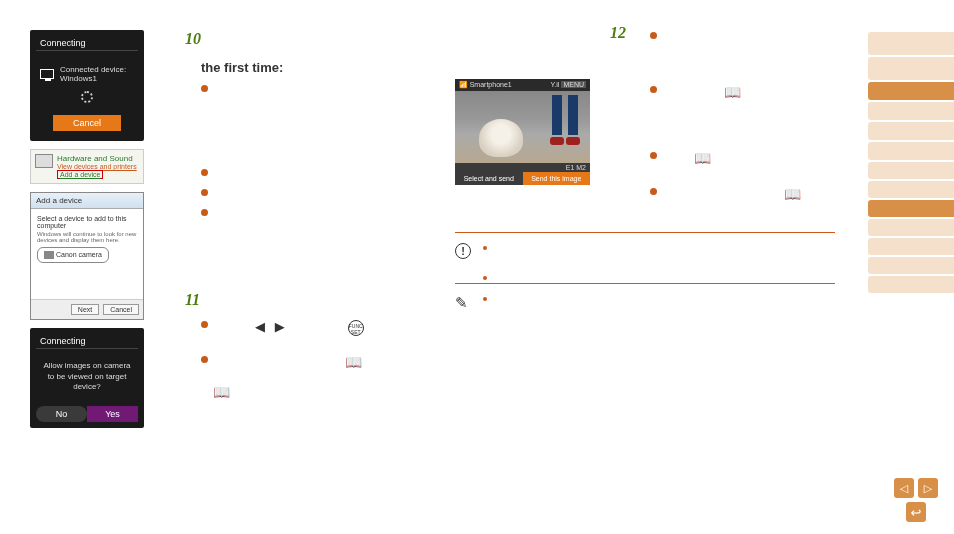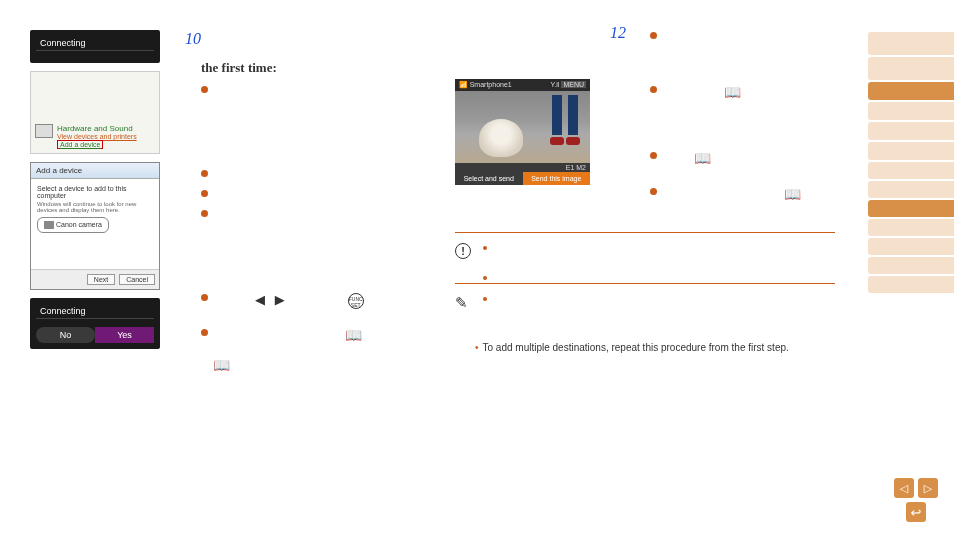--- a/index.html
+++ b/index.html
@@ -1,18 +1,18 @@
 <!DOCTYPE html>
 <html><head>
 <meta charset="utf-8">
 <style>
   * { margin: 0; padding: 0; box-sizing: border-box; }
   body { font-family: Arial, sans-serif; font-size: 11px; width: 954px; height: 534px; position: relative; background: #fff; color: #333; }
   
-  .left-col { position: absolute; left: 30px; top: 30px; width: 130px; }
+  .left-col { position: absolute; left: 30px; top: 30px; width: 114px; }
   
   .camera-screen { background: #1a1a1a; border-radius: 2px; padding: 6px; margin-bottom: 8px; }
   .camera-screen .title { color: #fff; font-size: 9px; padding: 2px 4px; border-bottom: 1px solid #444; margin-bottom: 6px; }
   .camera-screen .body { text-align: center; padding: 4px 0; }
   .camera-screen .device-row { display: flex; align-items: center; gap: 6px; padding: 4px; color: #ddd; font-size: 8px; }
   .camera-screen .btn { background: #e67817; color: #fff; font-size: 9px; padding: 3px 20px; display: inline-block; margin-top: 6px; }
   .camera-screen .btn-row { display: flex; margin-top: 8px; }
   .camera-screen .btn-half { flex: 1; text-align: center; font-size: 9px; padding: 3px 0; color: #fff; }
   .camera-screen .btn-gray { background: #3a3a3a; border-radius: 8px; }
   .camera-screen .btn-orange { background: #701a75; }
@@ -23,22 +23,22 @@
   .win-panel .sub { color: #c85a1a; font-size: 7px; text-decoration: underline; }
   
   .win-dialog { background: #fff; border: 1px solid #888; margin-bottom: 8px; font-size: 7px; }
   .win-dialog .titlebar { background: linear-gradient(#e8f0f8,#d0e0f0); padding: 3px 5px; font-size: 8px; border-bottom: 1px solid #aaa; }
   .win-dialog .content { padding: 6px; }
   .win-dialog .device-box { border: 1px solid #888; border-radius: 6px; padding: 3px 6px; display: inline-block; font-size: 7px; }
   .win-dialog .footer { text-align: right; padding: 4px; background: #eee; border-top: 1px solid #ccc; }
   .win-dialog .footer .wb { display: inline-block; border: 1px solid #999; background: #f8f8f8; padding: 1px 6px; font-size: 7px; margin-left: 2px; }
   
   .mid-col { position: absolute; left: 185px; top: 30px; width: 250px; }
-  .step-num { color: #1d4ed8; font-style: italic; font-weight: normal; font-size: 16px; font-family: Georgia, serif; }
-  .step-heading { font-weight: bold; font-size: 13px; margin: 12px 0 8px 16px; font-family: Liberation Serif, serif; }
+  .step-num { color: #4d7c0f; font-style: italic; font-weight: bold; font-size: 16px; font-family: Georgia, serif; }
+  .step-heading { font-weight: bold; font-size: 13px; margin: 12px 0 8px 16px; }
   .bullet-list { margin-left: 16px; }
   .bullet-item { position: relative; padding-left: 14px; min-height: 14px; margin-bottom: 28px; }
   .bullet-item::before { content: ''; position: absolute; left: 0; top: 2px; width: 7px; height: 7px; background: #c85a1a; border-radius: 50%; }
   .bullet-item.tight { margin-bottom: 6px; }
   
   .s11 { margin-top: 70px; }
   .arrow-set { display: inline-block; margin-left: 40px; font-size: 13px; }
   .func-icon { display: inline-block; width: 16px; height: 16px; border: 1.5px solid #333; border-radius: 50%; font-size: 5px; text-align: center; line-height: 6px; padding-top: 2px; vertical-align: middle; margin-left: 10px; }
   .book-icon { display: inline-block; color: #e6a050; font-size: 14px; }
   
@@ -83,24 +83,37 @@
   
   .spinner { width: 12px; height: 12px; border: 2px dotted #ccc; border-radius: 50%; display: inline-block; }
 </style>
 </head>
 <body>
 
 <div class="left-col">
 
   <div class="camera-screen">
     <div class="title">Connecting</div>
+    <div class="body">
+      <div class="device-row">
+        <span style="border:1.5px solid #fff;width:14px;height:10px;display:inline-block;position:relative;">
+            <span style="position:absolute;bottom:-3px;left:4px;width:6px;height:2px;background:#fff;"></span>
+          </span>
+        <span style="text-align:left;">
+          <span>Connected device:</span><br>
+          <span>Windows1</span>
+        </span>
+      </div>
+      <div style="margin:4px 0;"><span class="spinner"></span></div>
+      <div class="btn">Cancel</div>
+    </div>
   </div>
 
   <div class="win-panel">
-    <div style="display:flex;gap:4px;align-items:flex-start;margin-top:48px;">
+    <div style="display:flex;gap:4px;align-items:flex-start;">
       <span style="width:18px;height:14px;background:#ddd;border:1px solid #888;display:inline-block;"></span>
       <div>
         <div class="hw">Hardware and Sound</div>
         <div class="sub">View devices and printers</div>
         <div style="border:1px solid #c00;display:inline-block;padding:0 2px;"><span class="sub" style="color:#2a7a2a;">Add a device</span></div>
       </div>
     </div>
   </div>
 
   <div class="win-dialog">
@@ -115,38 +128,40 @@
       <div style="height:30px;"></div>
     </div>
     <div class="footer">
       <span class="wb">Next</span>
       <span class="wb">Cancel</span>
     </div>
   </div>
 
   <div class="camera-screen">
     <div class="title">Connecting</div>
+    <div class="msg">Allow images on camera to be viewed on target device?</div>
     <div class="btn-row">
       <div class="btn-half btn-gray">No</div>
       <div class="btn-half btn-orange">Yes</div>
     </div>
   </div>
 </div>
 
 <div class="mid-col">
   <div class="step-num">10</div>
   <div class="step-heading">the first time:</div>
   <div class="bullet-list">
     <div class="bullet-item" style="margin-bottom:70px;"></div>
     <div class="bullet-item tight"></div>
     <div class="bullet-item tight"></div>
     <div class="bullet-item"></div>
   </div>
 
   <div class="s11">
+    <div class="step-num">11</div>
     <div class="bullet-list" style="margin-top:10px;">
       <div class="bullet-item" style="margin-bottom:18px;">
         <span class="arrow-set">
           <span>◀</span>
           <span style="margin-left:6px;">▶</span>
         </span>
         <span class="func-icon" style="margin-left:60px;">FUNC SET</span>
       </div>
       <div class="bullet-item" style="margin-bottom:14px;">
         <span class="book-icon" style="margin-left:130px;">📖</span>
@@ -206,23 +221,20 @@
   <hr class="hr-line">
   <div class="note-row">
     <div class="note-icon">
         <div class="pencil">✎</div>
       </div>
     <div class="note-body">
       <div class="dot-item short"></div>
     </div>
   </div>
 
-  <div class="foot-note" style="margin-left:20px;">
-    <span class="d">•</span><span>To add multiple destinations, repeat this procedure from the first step.</span>
-  </div>
 </div>
 
 <div class="nav-col">
   <div class="nav-item"></div>
   <div class="nav-item"></div>
   <div class="nav-item active" style="height:18px;"></div>
   <div class="nav-item" style="height:18px;"></div>
   <div class="nav-item" style="height:18px;"></div>
   <div class="nav-item" style="height:18px;"></div>
   <div class="nav-item" style="height:17px;"></div>

